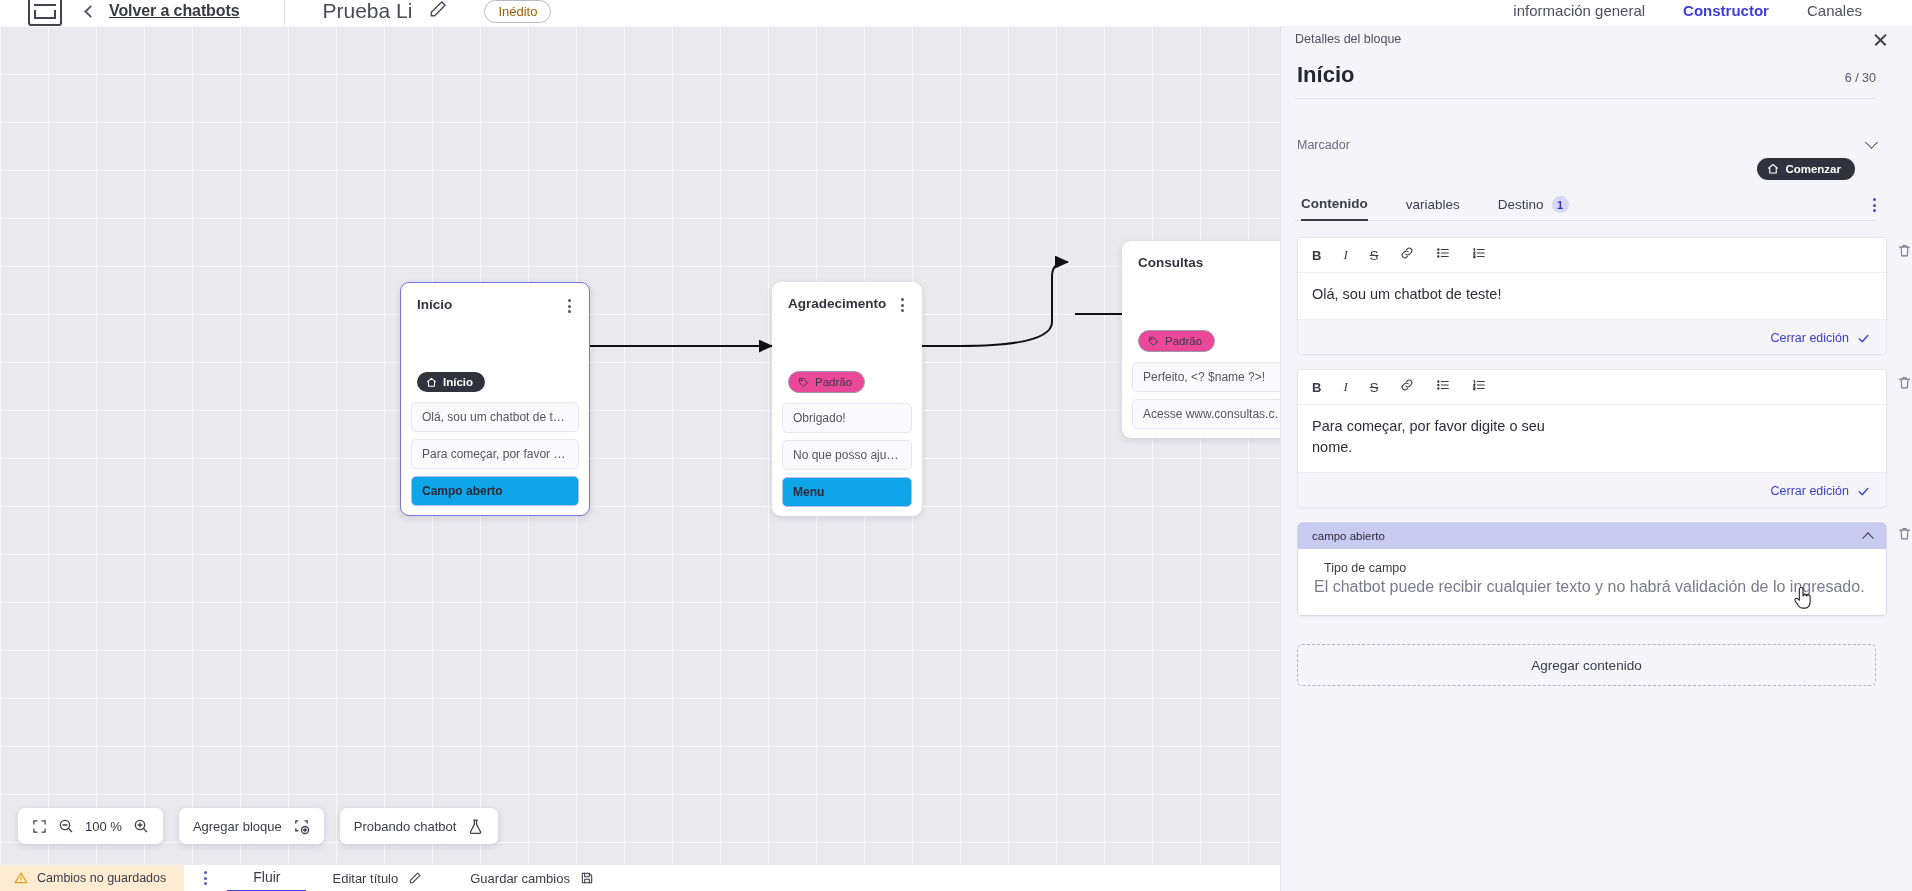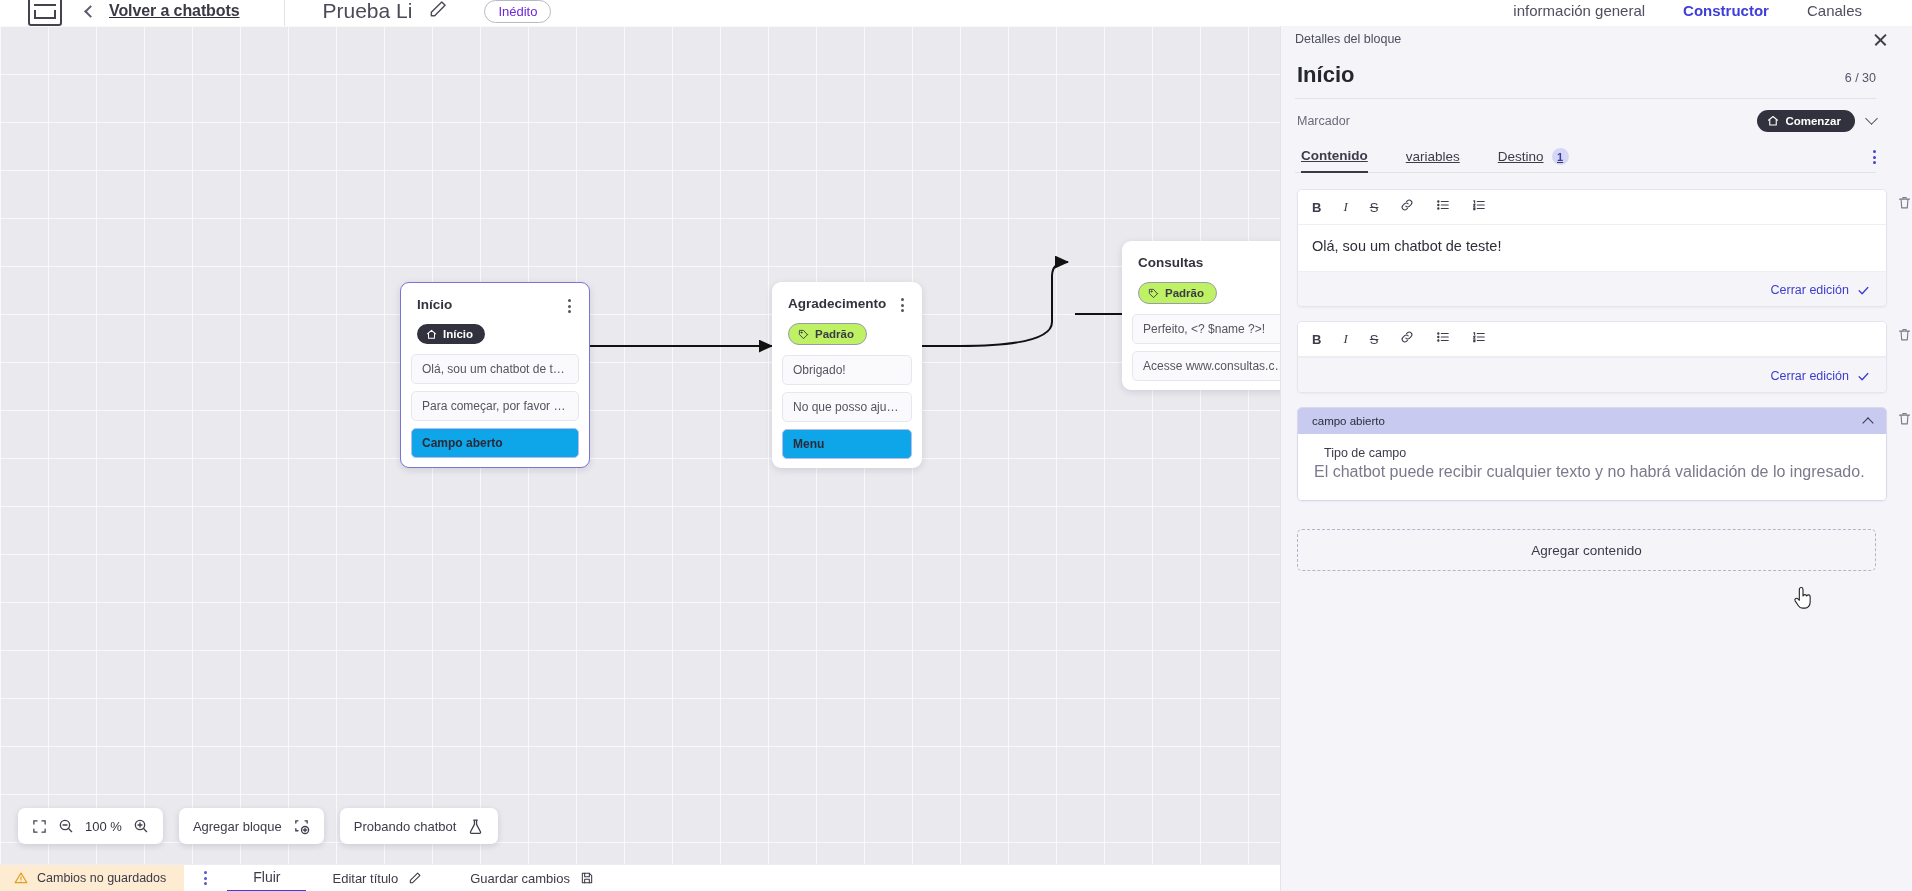--- a/index.html
+++ b/index.html
@@ -54,21 +54,21 @@
     margin-left: 44px; margin-top: 6px;
   }
   .bot-title {
     margin-left: 38px; margin-top: -4px;
     font-size: 21px; color: #4a4a58; font-weight: 400;
   }
   .pencil-ic { margin-left: 16px; margin-top: -4px; cursor: pointer; }
   .badge-unpub {
     margin-left: 36px; margin-top: -4px;
     border: 1px solid #b9b9c6; border-radius: 12px;
-    padding: 3px 13px; font-size: 13px; color: #6d28d9;
+    padding: 3px 13px; font-size: 13px; color: #a16207;
     background: #fff;
   }
 
   
   .right-tabs {
     position: absolute; top: 0; right: 0;
     width: 632px; height: 26px;
     background: #fff;
     display: flex; align-items: flex-start; justify-content: flex-end;
     gap: 38px; padding-right: 50px; padding-top: 2px;
@@ -105,24 +105,24 @@
     display: flex; align-items: flex-start; justify-content: space-between;
     padding: 14px 14px 0 16px;
   }
   .node-title { font-size: 13.5px; font-weight: 700; color: #33333f; }
   .kebab { display:flex; flex-direction: column; gap: 2.5px; cursor: pointer; padding: 2px 4px; }
   .kebab i { width: 3px; height: 3px; border-radius: 50%; background: #55555f; display:block; }
   .chip-row { padding: 9px 16px 10px 16px; }
   .chip {
     display: inline-flex; align-items: center; gap: 6px;
     font-size: 11.5px; font-weight: 700;
-    border-radius: 12px; padding: 4px 12px 4px 9px;
+    border-radius: 12px; padding: 4px 12px 4px 9px; margin-top: 48px;
   }
   .chip.dark { background: #32323f; color: #fff; }
-  .chip.light { background: #bef264; color: #3b3b48; border: 1px solid #9a9aab; font-weight: 700;}
+  .chip.light { background: #ec4899; color: #3b3b48; border: 1px solid #9a9aab; font-weight: 400;}
   .node-body { padding: 0 10px; display: flex; flex-direction: column; gap: 7px; }
   .msg {
     background: #fafafc; border: 1px solid #e6e6ee;
     border-radius: 5px; padding: 7px 10px;
     font-size: 12px; color: #55555f;
     white-space: nowrap; overflow: hidden; text-overflow: ellipsis;
   }
   .msg.accent {
     background: #0ea5e9; border-color: #b9bbee;
     color: #2a2a38; font-weight: 700;
@@ -190,21 +190,21 @@
   .hr { height: 1px; background: #e2e2ea; }
   .marcador-row {
     display: flex; align-items: center; justify-content: space-between;
     padding: 11px 0 11px 2px;
   }
   .marcador-lbl { font-size: 12.5px; color: #6a6a7a; }
   .marcador-right { display:flex; align-items:center; gap: 12px; }
   .chev-dn { width: 9px; height: 9px; border-right: 1.6px solid #50505f; border-bottom: 1.6px solid #50505f; transform: rotate(45deg); margin-top:-5px; cursor:pointer;}
 
   .ptabs { display: flex; align-items: center; gap: 38px; padding: 5px 0 0 6px; position: relative; }
-  .ptab { font-size: 13.5px; color: #3c3c4a; padding-bottom: 8px; cursor: pointer; display:flex; align-items:center; gap:8px;text-decoration:underline;}
+  .ptab { font-size: 13.5px; color: #3c3c4a; padding-bottom: 8px; cursor: pointer; display:flex; align-items:center; gap:8px;}
   .ptab.active { font-weight: 700; border-bottom: 2.5px solid #3a3a48; }
   .dest-badge {
     background: #d6d7f5; color: #3b3bb0; font-size: 11px; font-weight: 700;
     border-radius: 50%; width: 17px; height: 17px;
     display: flex; align-items: center; justify-content: center;
   }
   .ptabs-kebab { position: absolute; right: 0; bottom: 9px; display:flex; flex-direction:column; gap:2.5px; cursor:pointer;}
   .ptabs-kebab i { width: 3px; height: 3px; border-radius:50%; background:#4545c9; display:block; }
   .ptabs-line { height: 1px; background: #e2e2ea; margin-top: -1px; }
 
@@ -572,20 +572,21 @@
                   <circle cx="4" cy="12" r="1.1" fill="#3c3c4a"></circle>
                   <circle cx="4" cy="18" r="1.1" fill="#3c3c4a"></circle>
                 </svg>
             </span>
             <span style="cursor:pointer;">
               <svg width="14" height="14" viewBox="0 0 24 24" fill="none" stroke="#3c3c4a" stroke-width="1.9" stroke-linecap="round">
                   <path d="M9 6h12M9 12h12M9 18h12M3 5h1.5v3M3 11h2l-2 3h2M3 17h2v1.5H3V20h2"></path>
                 </svg>
             </span>
           </div>
+          <div class="card-text" style="max-width:270px;">Para começar, por favor digite o seu nome.</div>
           <div class="card-foot">
             <span class="close-edit">
               <span>Cerrar edición</span>
               <svg width="13" height="13" viewBox="0 0 24 24" fill="none" stroke="#3d3dcd" stroke-width="2.4" stroke-linecap="round" stroke-linejoin="round">
                   <path d="M4 12.5l5.5 5.5L20 6.5"></path>
                 </svg>
             </span>
           </div>
         </div>
         <span class="trash">

